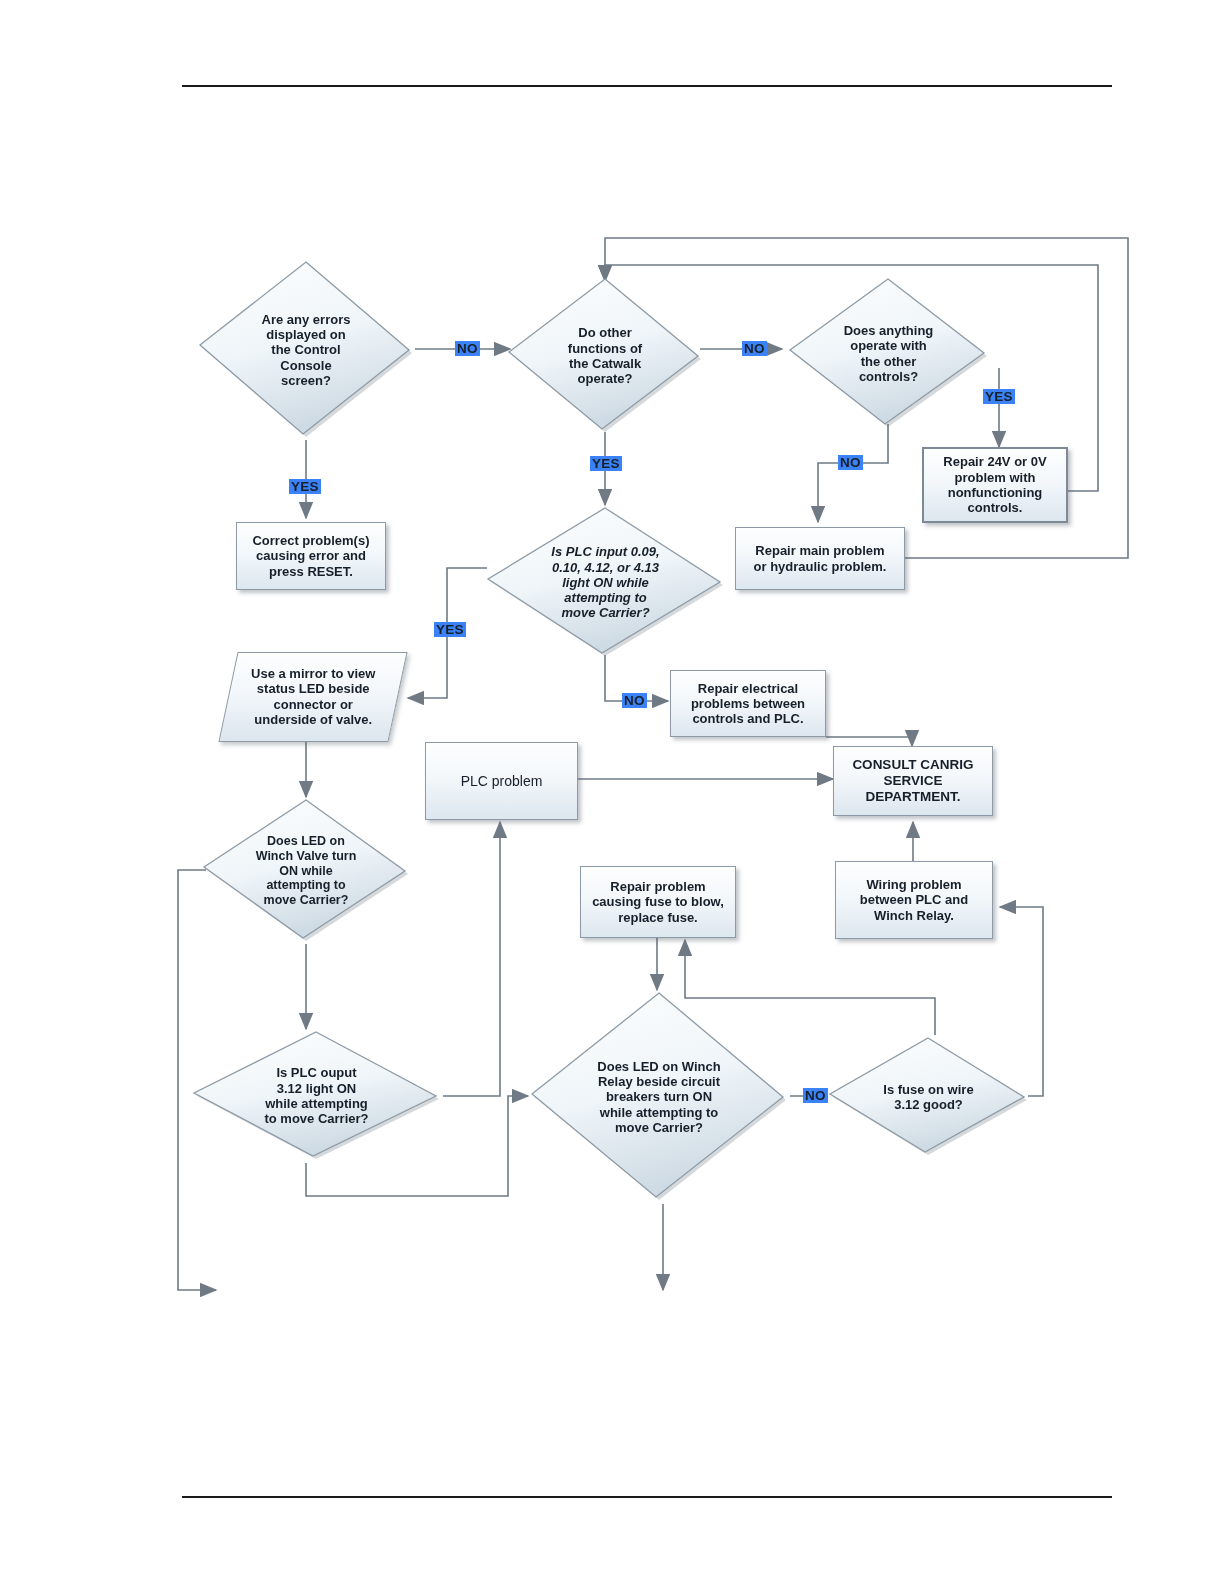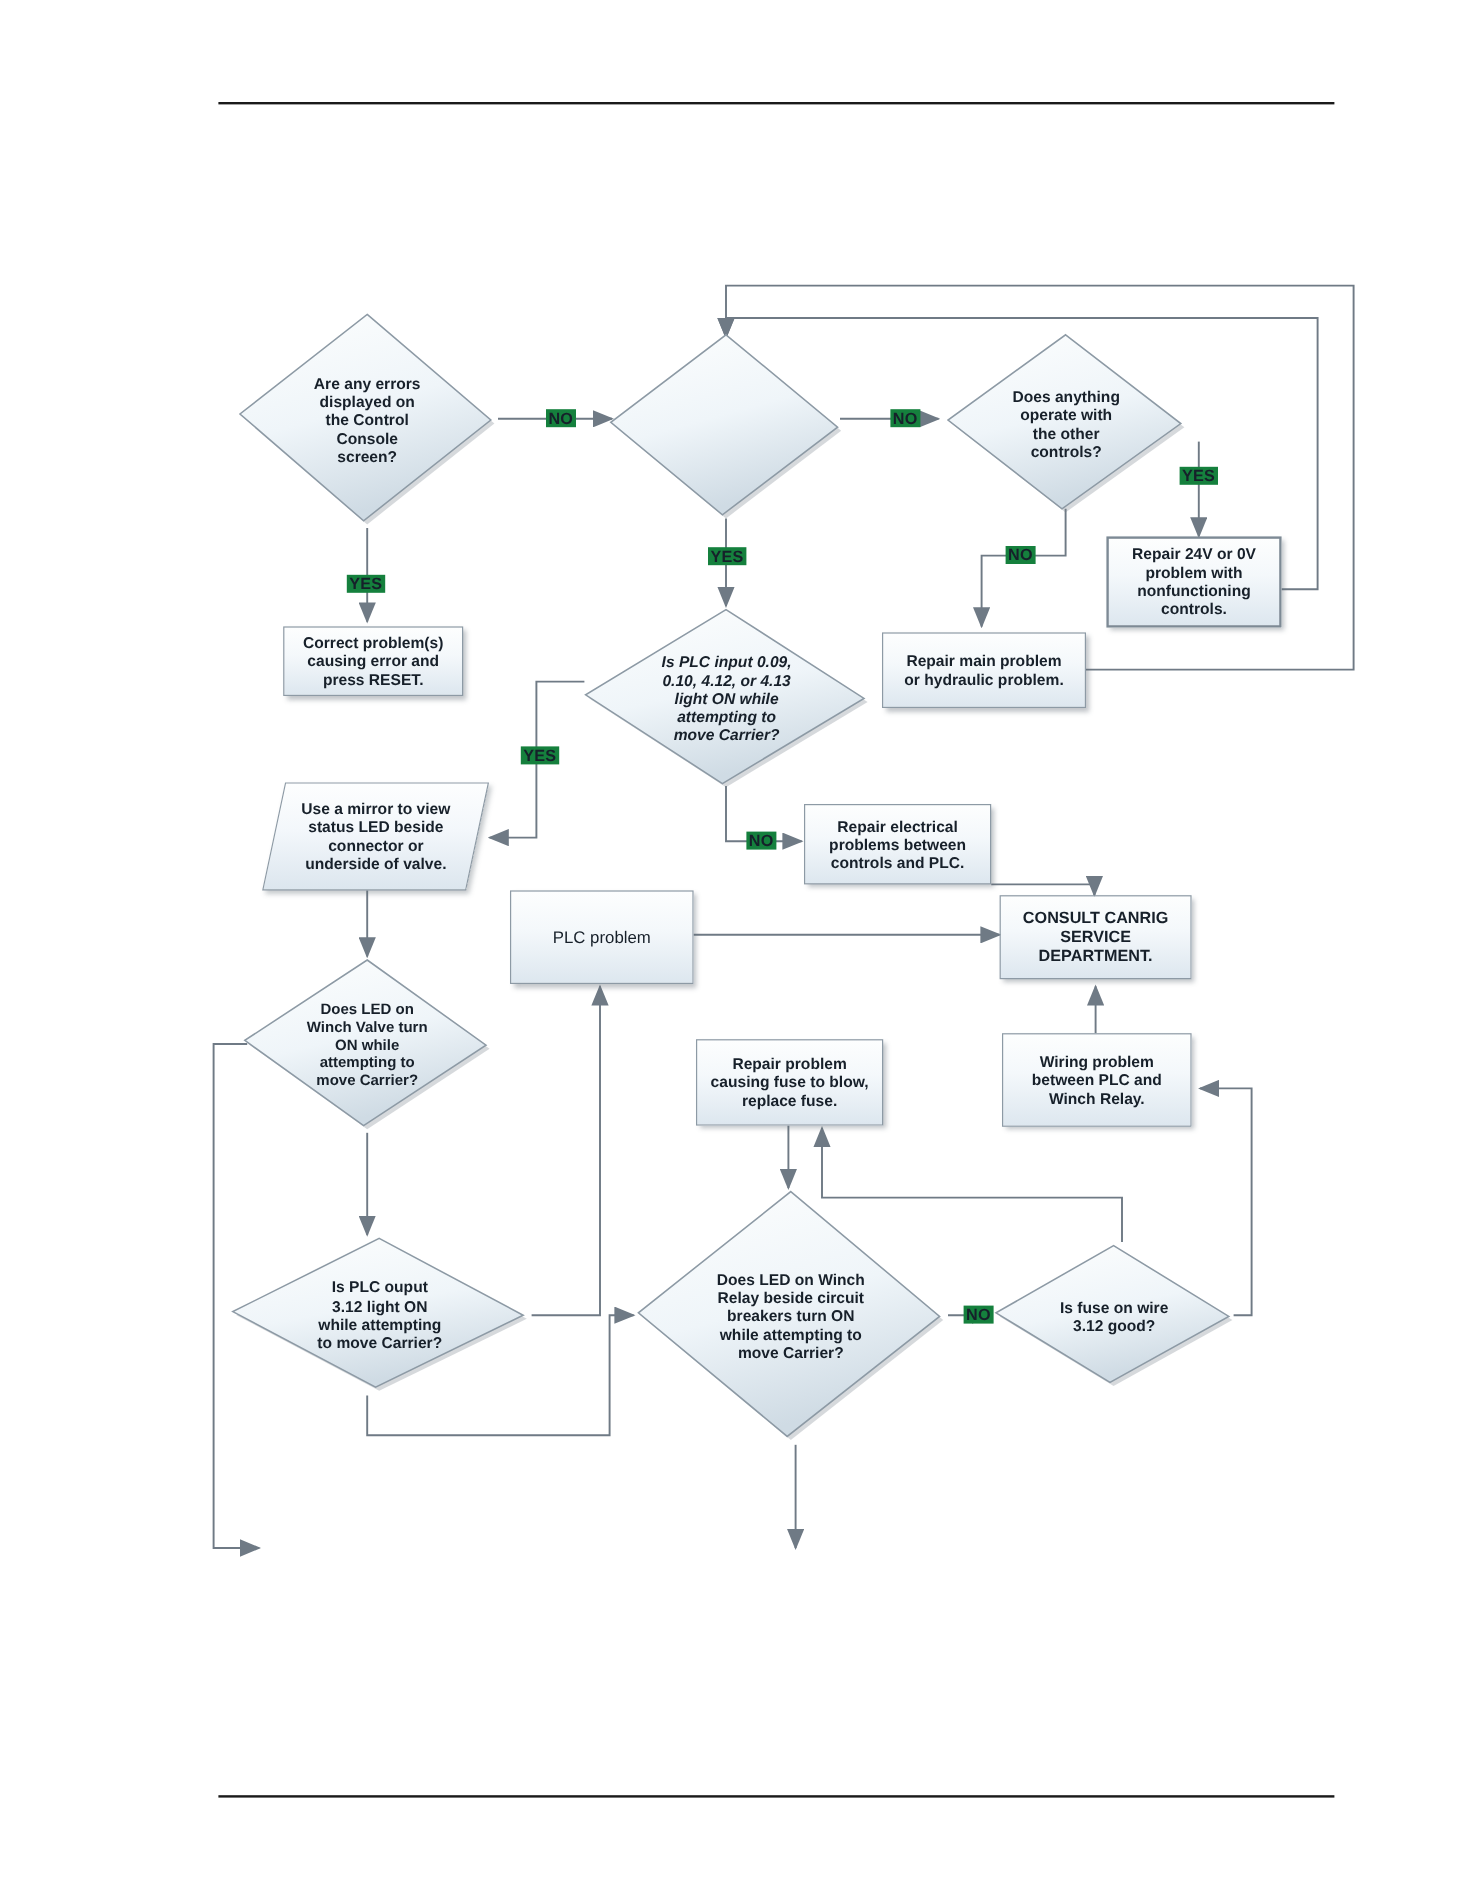--- a/index.html
+++ b/index.html
@@ -29,21 +29,21 @@
     box-shadow:3px 3px 4px rgba(90,100,110,.35);
     transform:skewX(-12deg);
   }
   .para > span{display:block;transform:skewX(12deg);}
 
   .dia{background:transparent;border:none;box-shadow:none;}
   .dia .diasvg{position:absolute;left:0;top:0;width:100%;height:100%;}
   .dia .dlabel{position:relative;z-index:2;width:68%;margin:0 auto;}
 
   .edgelabel{position:absolute;font-size:13.5px;font-weight:bold;color:#16202a;
-             letter-spacing:.2px;background:#15803d;padding:0 2px;white-space:nowrap;}
+             letter-spacing:.2px;background:#3b82f6;padding:0 2px;white-space:nowrap;}
 
   #wires{position:absolute;left:0;top:0;width:1224px;height:1584px;}
 </style>
 </head>
 <body>
 
 <div id="page">
 
   <div class="rule" style="left:182px;top:85px;width:930px;"></div>
   <div class="rule" style="left:182px;top:1496px;width:930px;"></div>
@@ -126,38 +126,42 @@
       <polygon points="113,6 216,94 110,178 7,89" fill="rgba(120,130,140,.30)"></polygon>
       <polygon points="110,3 213,91 107,175 4,86" fill="url(#g1)" stroke="#8d9aa5" stroke-width="1.3"></polygon>
     </svg>
     <div class="dlabel" style="white-space:pre-line;">Are any errors
 displayed on
 the Control
 Console
 screen?</div>
   </div>
 
-  <div class="node box" style="left:236px;top:522px;width:150px;height:58px;font-size:13px;">
+  <div class="node box" style="left:236px;top:522px;width:150px;height:68px;font-size:13px;">
     <span style="white-space:pre-line;">Correct problem(s)
 causing error and
 press RESET.</span>
   </div>
 
   <div class="node dia" style="left:505px;top:276px;width:200px;height:160px;font-size:13px;">
     <svg class="diasvg" viewBox="0 0 200 160" preserveAspectRatio="none">
       <defs>
           <linearGradient id="g2" x1="0" y1="0" x2="0.35" y2="1">
         <stop offset="0%" stop-color="#fdfefe"></stop>
             <stop offset="55%" stop-color="#eff5f9"></stop>
             <stop offset="100%" stop-color="#cfdbe4"></stop>
       </linearGradient>
         </defs>
       <polygon points="103,6 196,83 100,156 7,79" fill="rgba(120,130,140,.30)"></polygon>
       <polygon points="100,3 193,80 97,153 4,76" fill="url(#g2)" stroke="#8d9aa5" stroke-width="1.3"></polygon>
     </svg>
+    <div class="dlabel" style="white-space:pre-line;">Do other
+functions of
+the Catwalk
+operate?</div>
   </div>
 
   <div class="node dia" style="left:786px;top:276px;width:205px;height:155px;font-size:13px;">
     <svg class="diasvg" viewBox="0 0 205 155" preserveAspectRatio="none">
       <defs>
           <linearGradient id="g3" x1="0" y1="0" x2="0.35" y2="1">
         <stop offset="0%" stop-color="#fdfefe"></stop>
             <stop offset="55%" stop-color="#eff5f9"></stop>
             <stop offset="100%" stop-color="#cfdbe4"></stop>
       </linearGradient>

